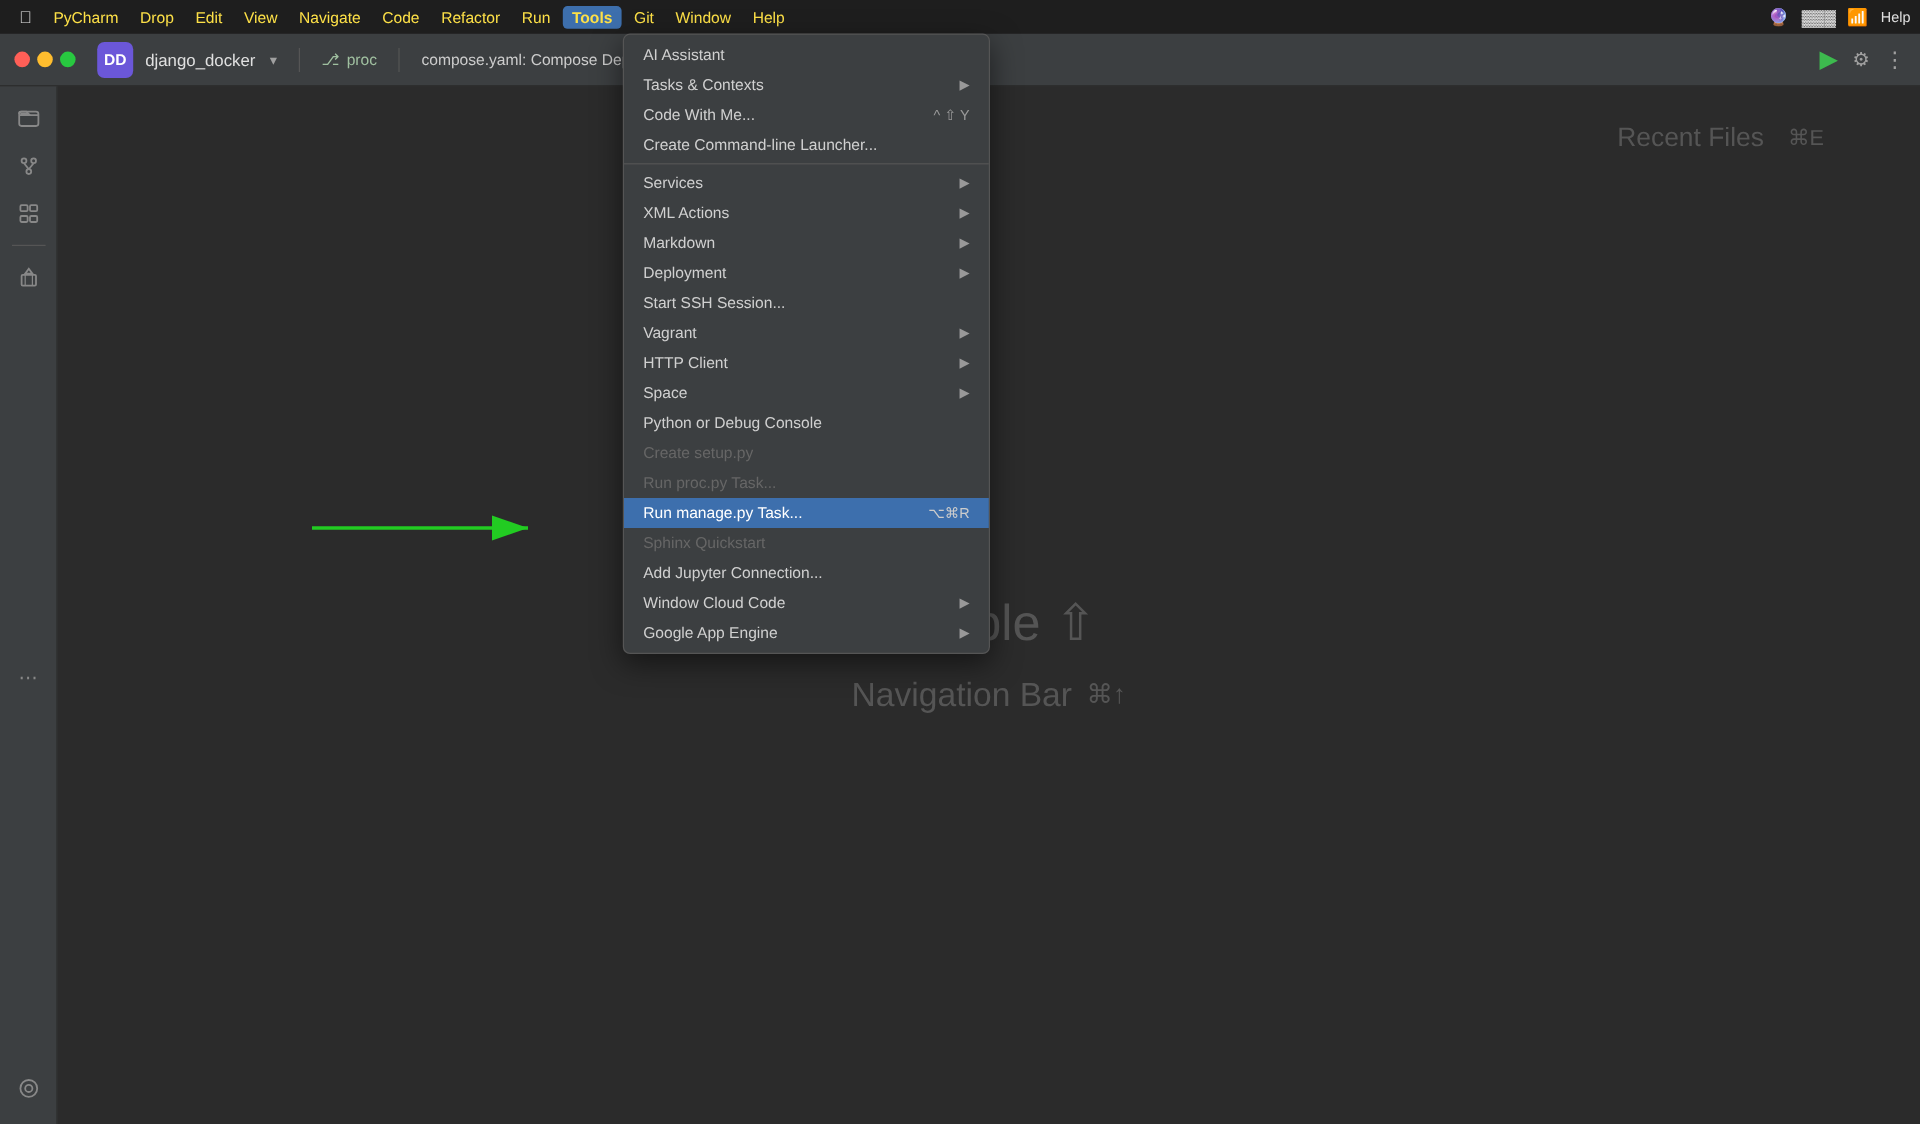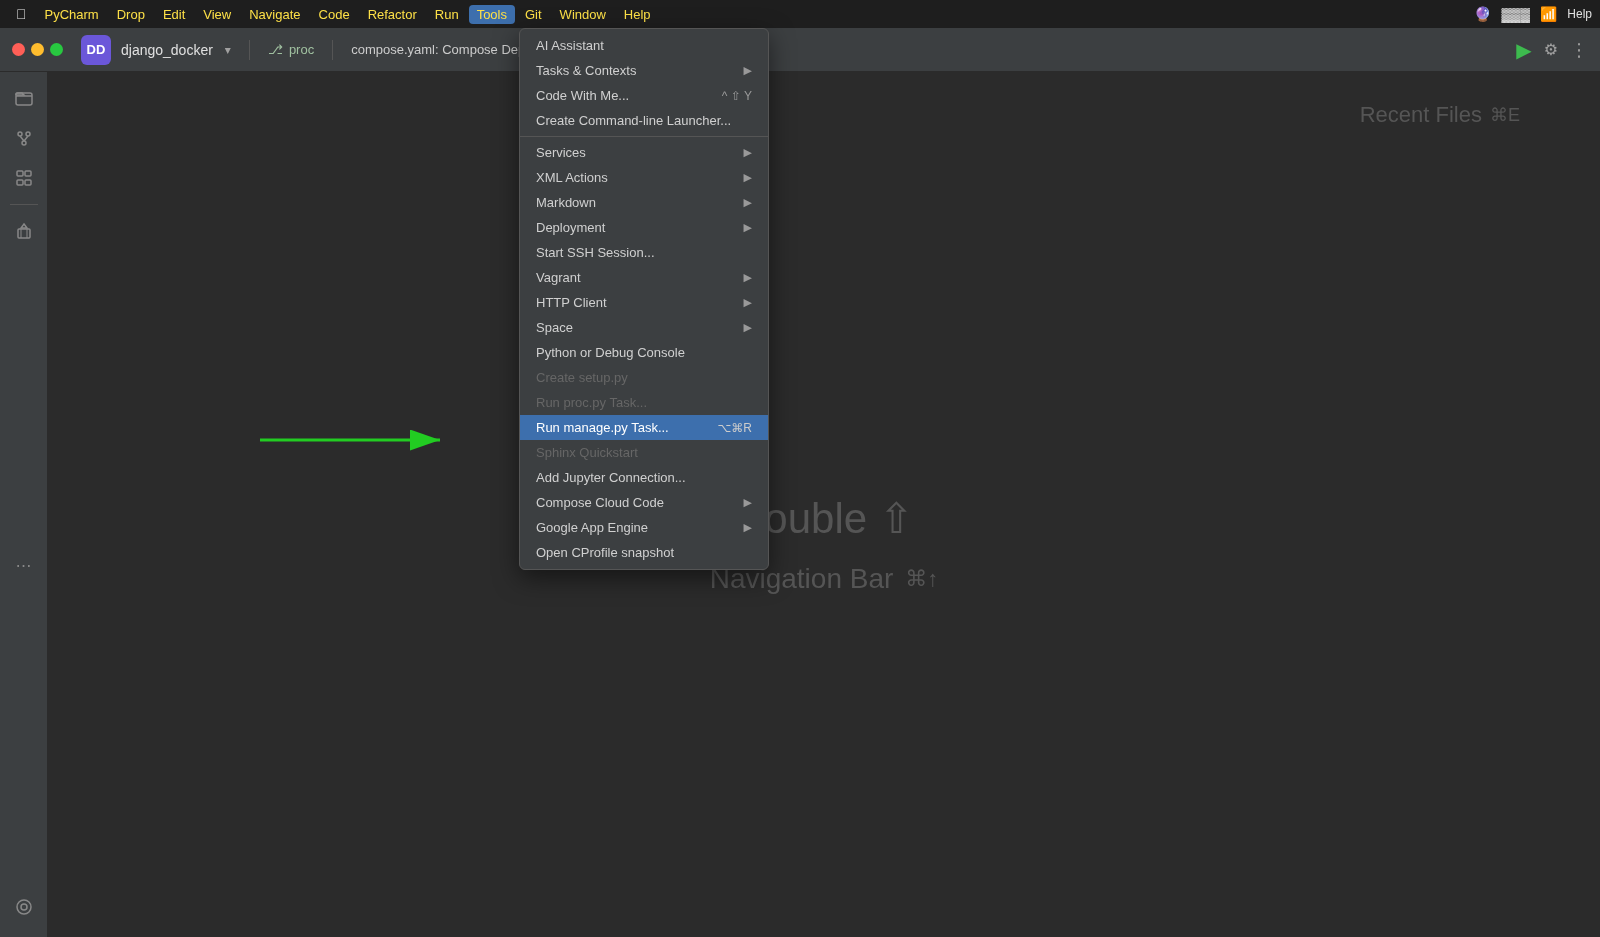--- a/index.html
+++ b/index.html
@@ -33,20 +33,21 @@
     .menubar-item {
       font-size: 13px;
       color: #fde047;
       padding: 2px 8px;
       border-radius: 4px;
       cursor: pointer;
       white-space: nowrap;
     }
     .menubar-item.active {
       background: #3d6fad;
+      font-weight: bold;
     }
     .menubar-right {
       margin-left: auto;
       display: flex;
       align-items: center;
       gap: 10px;
       color: #e0e0e0;
       font-size: 13px;
     }
 
@@ -200,21 +201,21 @@
     .compose-info {
       font-size: 13px;
       color: #ccc;
     }
 
     
     .dropdown-menu {
       position: absolute;
       top: 28px;
       left: 519px;
-      width: 250px;
+      width: 306px;
       background: #3c3f41;
       border: 1px solid #555;
       border-radius: 6px;
       box-shadow: 0 8px 24px rgba(0,0,0,0.5);
       z-index: 200;
       padding: 4px 0;
     }
     .menu-item {
       display: flex;
       align-items: center;
@@ -366,21 +367,21 @@
     <div class="sidebar-icon">
       <svg width="20" height="20" viewBox="0 0 20 20" fill="none">
         <circle cx="10" cy="10" r="7" stroke="#888" stroke-width="1.5" fill="none"></circle>
         <circle cx="10" cy="10" r="3" stroke="#888" stroke-width="1.5" fill="none"></circle>
       </svg>
     </div>
   </div>
 </div>
 
 <div class="main-content">
-  <div style="position:absolute; top: 30px; right: 80px; display:flex; align-items:center; gap:8px;">
+  <div style="position:absolute; top: 30px; right: 80px; display:flex; align-items:center; gap:20px;">
     <span class="recent-files-label" style="position:static; font-size:22px; color:#555;">Recent Files</span>
     <span style="font-size:18px; color:#555;">⌘E</span>
   </div>
   <div style="display:flex; align-items:center; gap:12px; margin-top: 80px;">
     <span style="font-size:42px; color:#555; font-weight:300;">Double ⇧</span>
   </div>
   <div style="display:flex; align-items:center; gap:12px;">
     <span style="font-size:28px; color:#555; font-weight:300;">Navigation Bar</span>
     <span style="font-size:22px; color:#555;">⌘↑</span>
   </div>
@@ -468,32 +469,29 @@
 
   <div class="menu-item disabled">
     <span>Sphinx Quickstart</span>
   </div>
 
   <div class="menu-item">
     <span>Add Jupyter Connection...</span>
   </div>
 
   <div class="menu-item">
-    <span>Compose Cloud Code</span>
+    <span>Window Cloud Code</span>
     <span class="arrow">▶</span>
   </div>
 
   <div class="menu-item">
     <span>Google App Engine</span>
     <span class="arrow">▶</span>
   </div>
 
-  <div class="menu-item">
-    <span>Open CProfile snapshot</span>
-  </div>
 </div>
 
 <svg class="arrow-svg" width="300" height="80">
   <defs>
     <marker id="arrowhead" markerWidth="10" markerHeight="7" refX="10" refY="3.5" orient="auto">
       <polygon points="0 0, 10 3.5, 0 7" fill="#22cc22"></polygon>
     </marker>
   </defs>
   <path d="M 20 40 C 60 40 100 40 200 40" stroke="#22cc22" stroke-width="3" fill="none" marker-end="url(#arrowhead)"></path>
 </svg>

